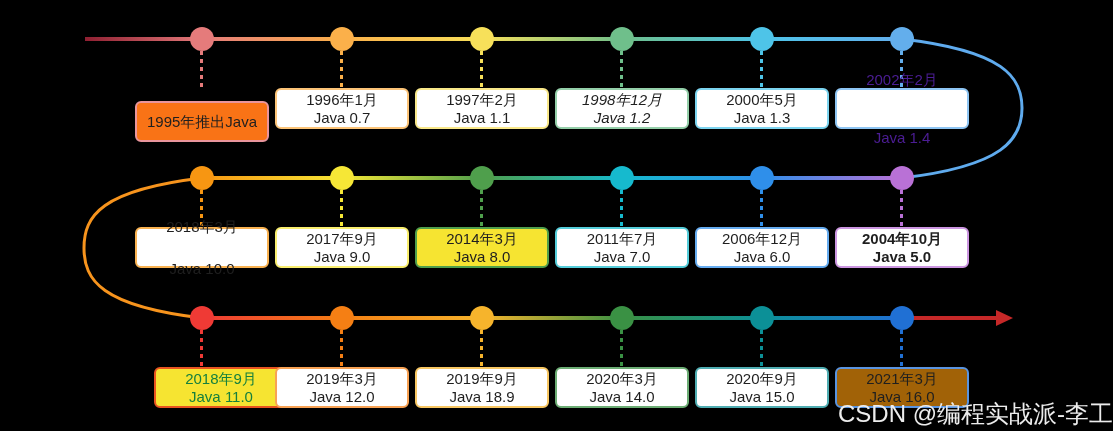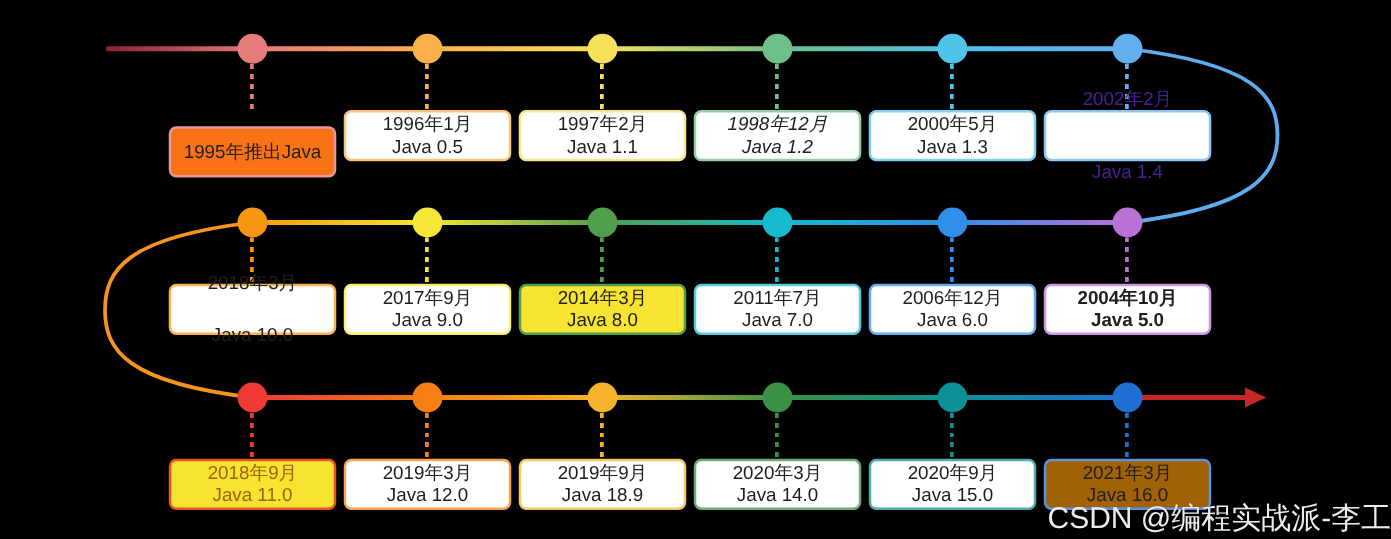--- a/index.html
+++ b/index.html
@@ -59,21 +59,21 @@
     <div class="box" style="border-color: rgb(233, 149, 156); background: #f97316; color: rgb(31, 31, 31); margin-top: 13px;">
       <div>1995年推出Java</div>
       <div></div>
     </div>
   </div>
   <div class="node r0 c1">
     <div class="dot" style="background: rgb(251, 176, 74);"></div>
     <div class="connector" style="background: repeating-linear-gradient(rgb(251, 176, 74) 0px, rgb(251, 176, 74) 4px, transparent 4px, transparent 8px);"></div>
     <div class="box" style="border-color: rgb(252, 196, 120); background: rgb(255, 255, 255); color: rgb(31, 31, 31);">
       <div>1996年1月</div>
-      <div>Java 0.5</div>
+      <div>Java 0.7</div>
     </div>
   </div>
   <div class="node r0 c2">
     <div class="dot" style="background: rgb(247, 224, 90);"></div>
     <div class="connector" style="background: repeating-linear-gradient(rgb(247, 224, 90) 0px, rgb(247, 224, 90) 4px, transparent 4px, transparent 8px);"></div>
     <div class="box" style="border-color: rgb(249, 232, 138); background: rgb(255, 255, 255); color: rgb(31, 31, 31);">
       <div>1997年2月</div>
       <div>Java 1.1</div>
     </div>
   </div>
@@ -147,21 +147,21 @@
     <div class="connector" style="background: repeating-linear-gradient(rgb(185, 113, 214) 0px, rgb(185, 113, 214) 4px, transparent 4px, transparent 8px);"></div>
     <div class="box" style="border-color: rgb(204, 150, 225); background: rgb(255, 255, 255); color: rgb(31, 31, 31); font-weight: bold;">
       <div>2004年10月</div>
       <div>Java 5.0</div>
     </div>
   </div>
 
   <div class="node r2 c0">
     <div class="dot" style="background: rgb(239, 58, 53);"></div>
     <div class="connector" style="background: repeating-linear-gradient(rgb(239, 58, 53) 0px, rgb(239, 58, 53) 4px, transparent 4px, transparent 8px);"></div>
-    <div class="box" style="border-color: rgb(232, 84, 32); background: rgb(246, 228, 49); color: #a16207;">
+    <div class="box" style="border-color: rgb(232, 84, 32); background: rgb(246, 228, 49); color: #15803d; margin-left: 19px;">
       <div>2018年9月</div>
       <div>Java 11.0</div>
     </div>
   </div>
   <div class="node r2 c1">
     <div class="dot" style="background: rgb(245, 127, 20);"></div>
     <div class="connector" style="background: repeating-linear-gradient(rgb(245, 127, 20) 0px, rgb(245, 127, 20) 4px, transparent 4px, transparent 8px);"></div>
     <div class="box" style="border-color: rgb(248, 162, 84); background: rgb(255, 255, 255); color: rgb(31, 31, 31);">
       <div>2019年3月</div>
       <div>Java 12.0</div>

